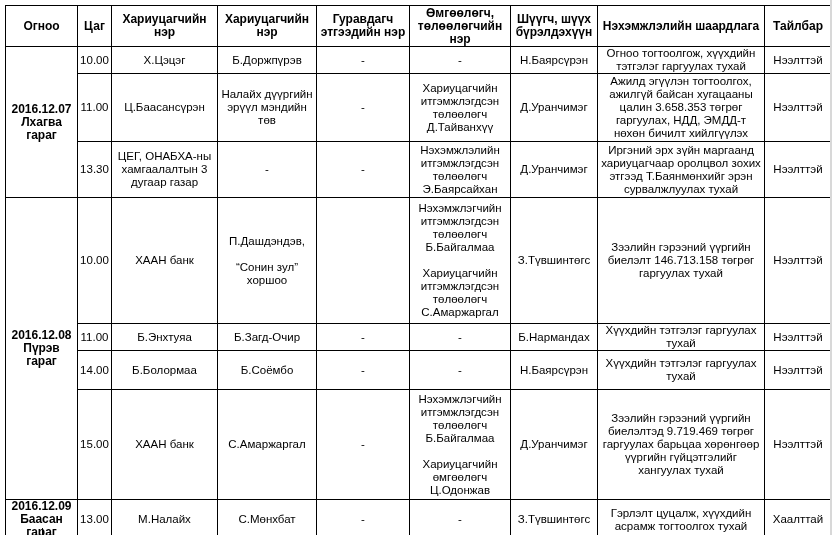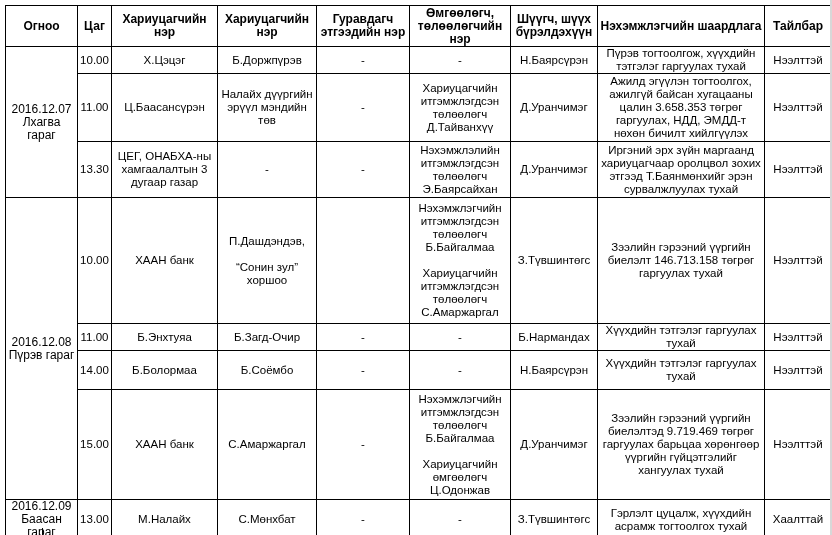--- a/index.html
+++ b/index.html
@@ -3,21 +3,21 @@
 <meta charset="utf-8">
 <style>
   html, body { margin:0; padding:0; background:#ffffff; }
   body { width:832px; height:535px; position:relative; overflow:hidden;
          font-family:"Liberation Sans", sans-serif; color:#000; }
   table { position:absolute; left:5px; top:5px; border-collapse:collapse;
           table-layout:fixed; width:826px; font-size:11.5px; line-height:13px; }
   td, th { border:1px solid #000; text-align:center; vertical-align:middle;
            padding:0 2px; overflow:hidden; }
   th { font-weight:bold; font-size:12px; }
-  td.date { font-weight:normal; font-size:12px; }
+  td.date { font-weight:bold; font-size:12px; }
   .right-edge { position:absolute; right:0; top:0; width:2px; height:535px; background:#d8d8d8; }
   .tick { position:absolute; left:42px; top:528px; width:1px; height:7px; background:#000; }
 </style>
 </head>
 <body>
 
 <table>
   <colgroup>
     <col style="width:72px">
       <col style="width:34px">
@@ -31,34 +31,34 @@
   </colgroup>
   <thead>
     <tr style="height:41px">
       <th>Огноо</th>
       <th>Цаг</th>
       <th>Хариуцагчийн нэр</th>
       <th>Хариуцагчийн нэр</th>
       <th>Гуравдагч этгээдийн нэр</th>
       <th>Өмгөөлөгч, төлөөлөгчийн нэр</th>
       <th>Шүүгч, шүүх бүрэлдэхүүн</th>
-      <th>Нэхэмжлэгчийн шаардлага</th>
+      <th>Нэхэмжлэлийн шаардлага</th>
       <th>Тайлбар</th>
     </tr>
   </thead>
   <tbody>
     <tr style="height:27px">
       <td rowspan="3" class="date">2016.12.07 Лхагва гараг</td>
       <td>10.00</td>
       <td>Х.Цэцэг</td>
       <td>Б.Доржпүрэв</td>
       <td>-</td>
       <td>-</td>
       <td>Н.Баярсүрэн</td>
-      <td>Пүрэв тогтоолгож, хүүхдийн тэтгэлэг гаргуулах тухай</td>
+      <td>Огноо тогтоолгож, хүүхдийн тэтгэлэг гаргуулах тухай</td>
       <td>Нээлттэй</td>
     </tr>
     <tr style="height:68px">
       <td>11.00</td>
       <td>Ц.Баасансүрэн</td>
       <td>Налайх дүүргийн эрүүл мэндийн төв</td>
       <td>-</td>
       <td>Хариуцагчийн итгэмжлэгдсэн төлөөлөгч Д.Тайванхүү</td>
       <td>Д.Уранчимэг</td>
       <td>Ажилд эгүүлэн тогтоолгох, ажилгүй байсан хугацааны цалин 3.658.353 төгрөг гаргуулах, НДД, ЭМДД-т нөхөн бичилт хийлгүүлэх</td>

